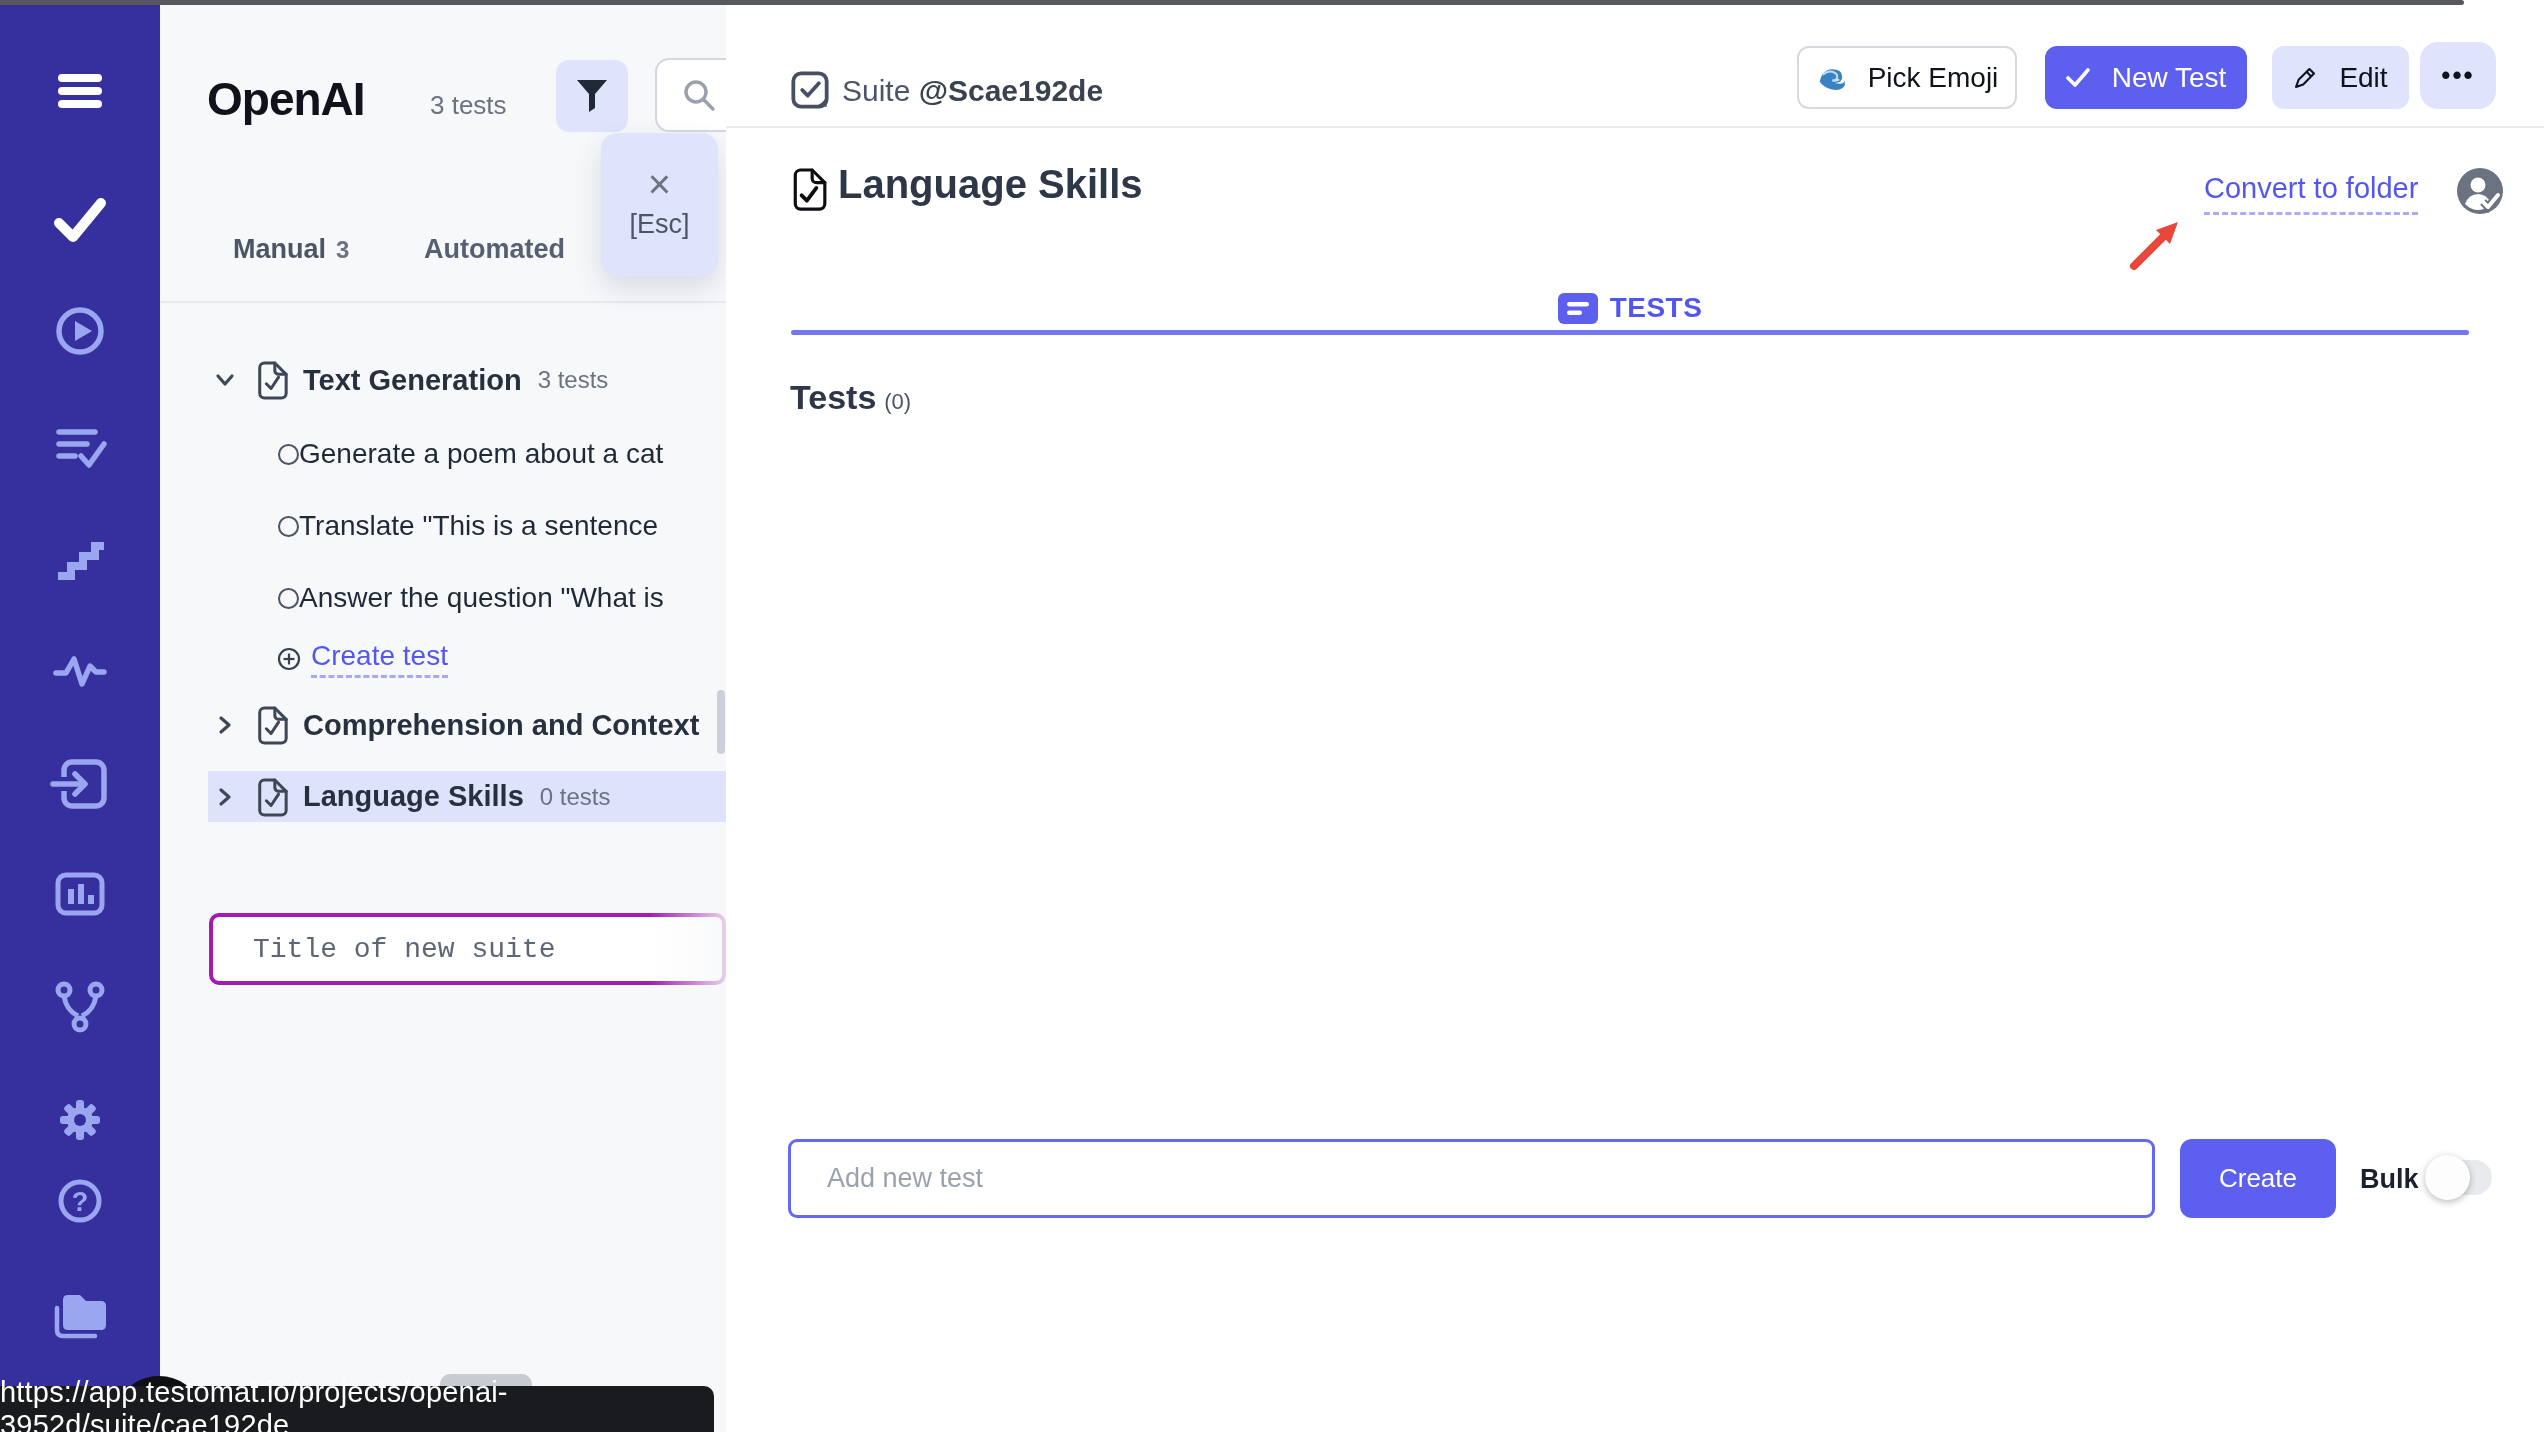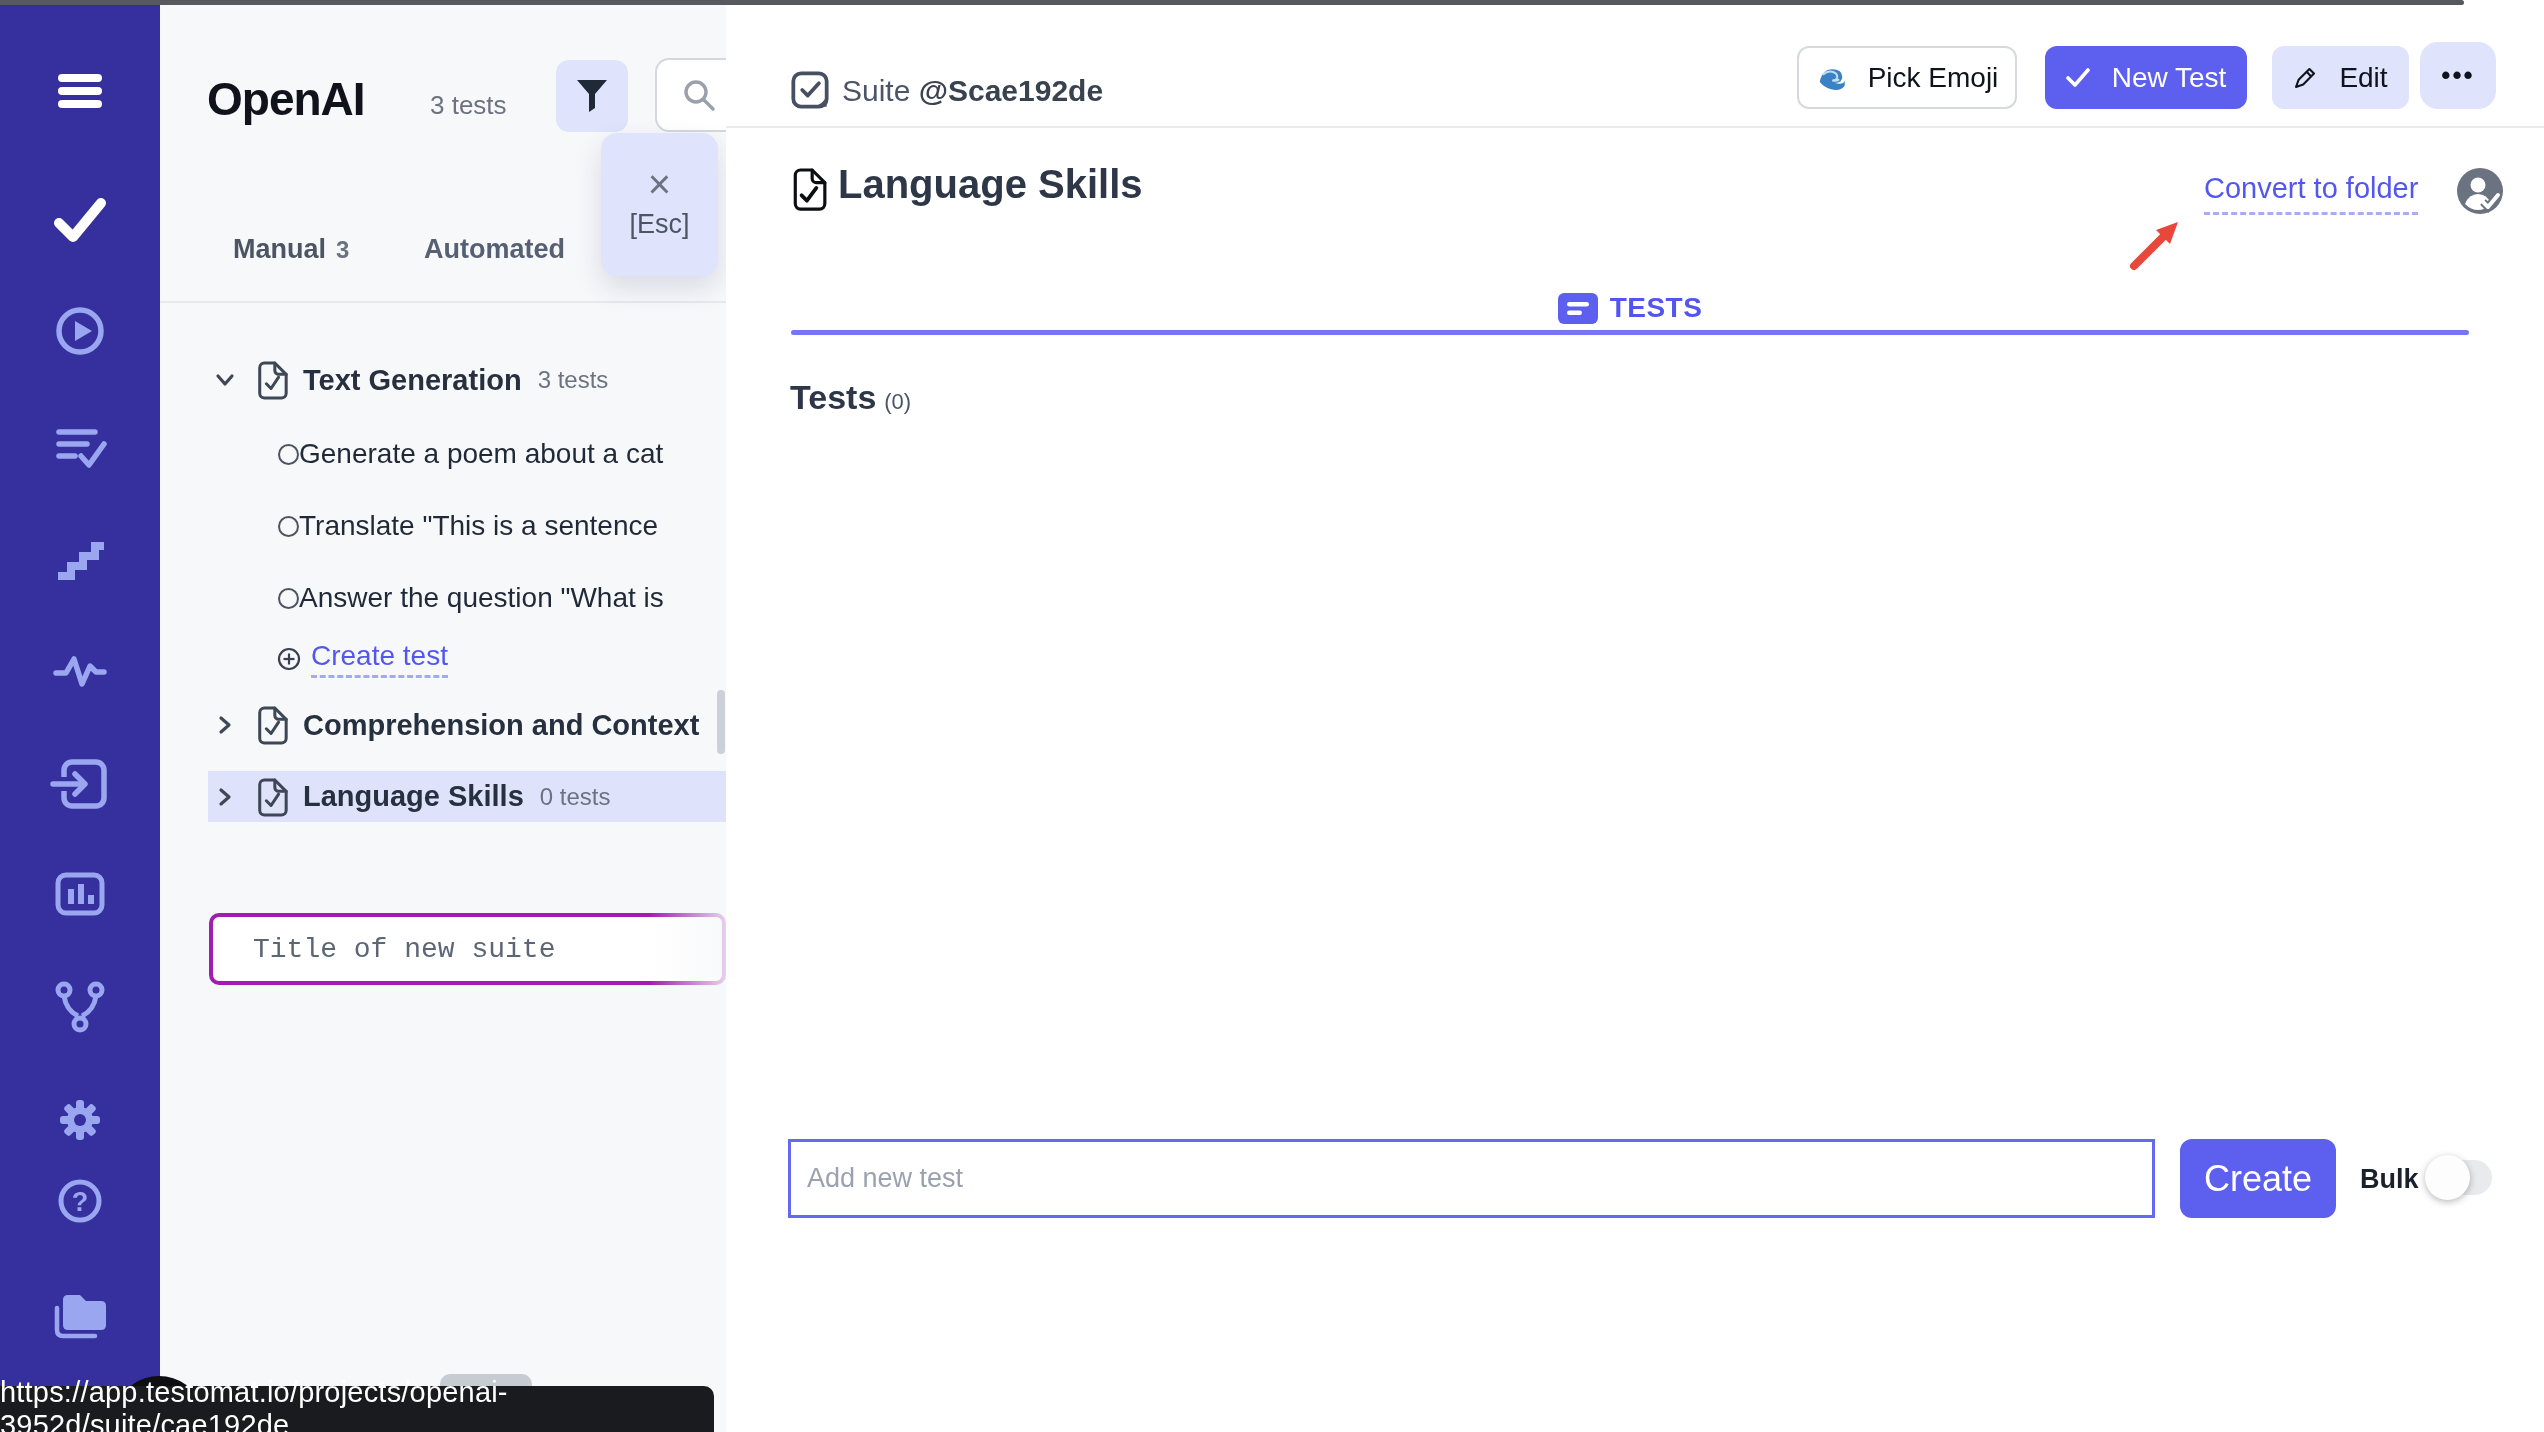--- a/index.html
+++ b/index.html
@@ -66,23 +66,23 @@
   .avatar { position:absolute; left:1731px; top:168px; width:46px; height:46px; cursor:pointer; }
   .red-arrow { position:absolute; left:1398px; top:212px; }
 
   .tests-tabbar { position:absolute; left:65px; top:278px; width:1678px; height:60px; display:flex; align-items:center; justify-content:center; gap:12px; cursor:pointer; }
   .tests-tab-label { font-size:28px; font-weight:700; color:#5356ee; letter-spacing:.5px; }
   .tests-underline { position:absolute; left:65px; top:330px; width:1678px; height:5px; background:#7477f1; border-radius:3px; }
 
   .tests-heading { position:absolute; left:64px; top:378px; font-size:34px; font-weight:700; color:#2d3748; }
   .tests-heading .cnt { font-size:22px; font-weight:400; color:#4a5568; margin-left:8px; }
 
-  .addtest-input { position:absolute; left:62px; top:1139px; width:1367px; height:79px; border:3px solid #6568f0; border-radius:0; font-size:27px; color:#374151; padding-left:16px; outline:none; background:#fff; font-family:"Liberation Sans", sans-serif; }
+  .addtest-input { position:absolute; left:62px; top:1139px; width:1367px; height:79px; border:3px solid #6568f0; border-radius:9px; font-size:27px; color:#374151; padding-left:36px; outline:none; background:#fff; font-family:"Liberation Sans", sans-serif; }
   .addtest-input::placeholder { color:#9aa2af; }
-  .btn-create { left:1454px; top:1139px; width:156px; height:79px; background:#5d5fef; color:#fff; font-weight:500; font-size:36px; }
+  .btn-create { left:1454px; top:1139px; width:156px; height:79px; background:#5d5fef; color:#fff; font-weight:500; font-size:26px; }
   .bulk-label { position:absolute; left:1634px; top:1164px; font-size:27px; font-weight:600; color:#1a202c; }
   .toggle { position:absolute; left:1702px; top:1160px; width:64px; height:35px; background:#e8eaed; border-radius:18px; cursor:pointer; }
   .toggle .knob { position:absolute; left:-3px; top:-5px; width:45px; height:45px; background:#fdfdfd; border-radius:50%; box-shadow:0 2px 7px rgba(0,0,0,.28); }
 </style>
 </head>
 <body>
 
 <div id="app">
 
   <nav class="sidebar">

